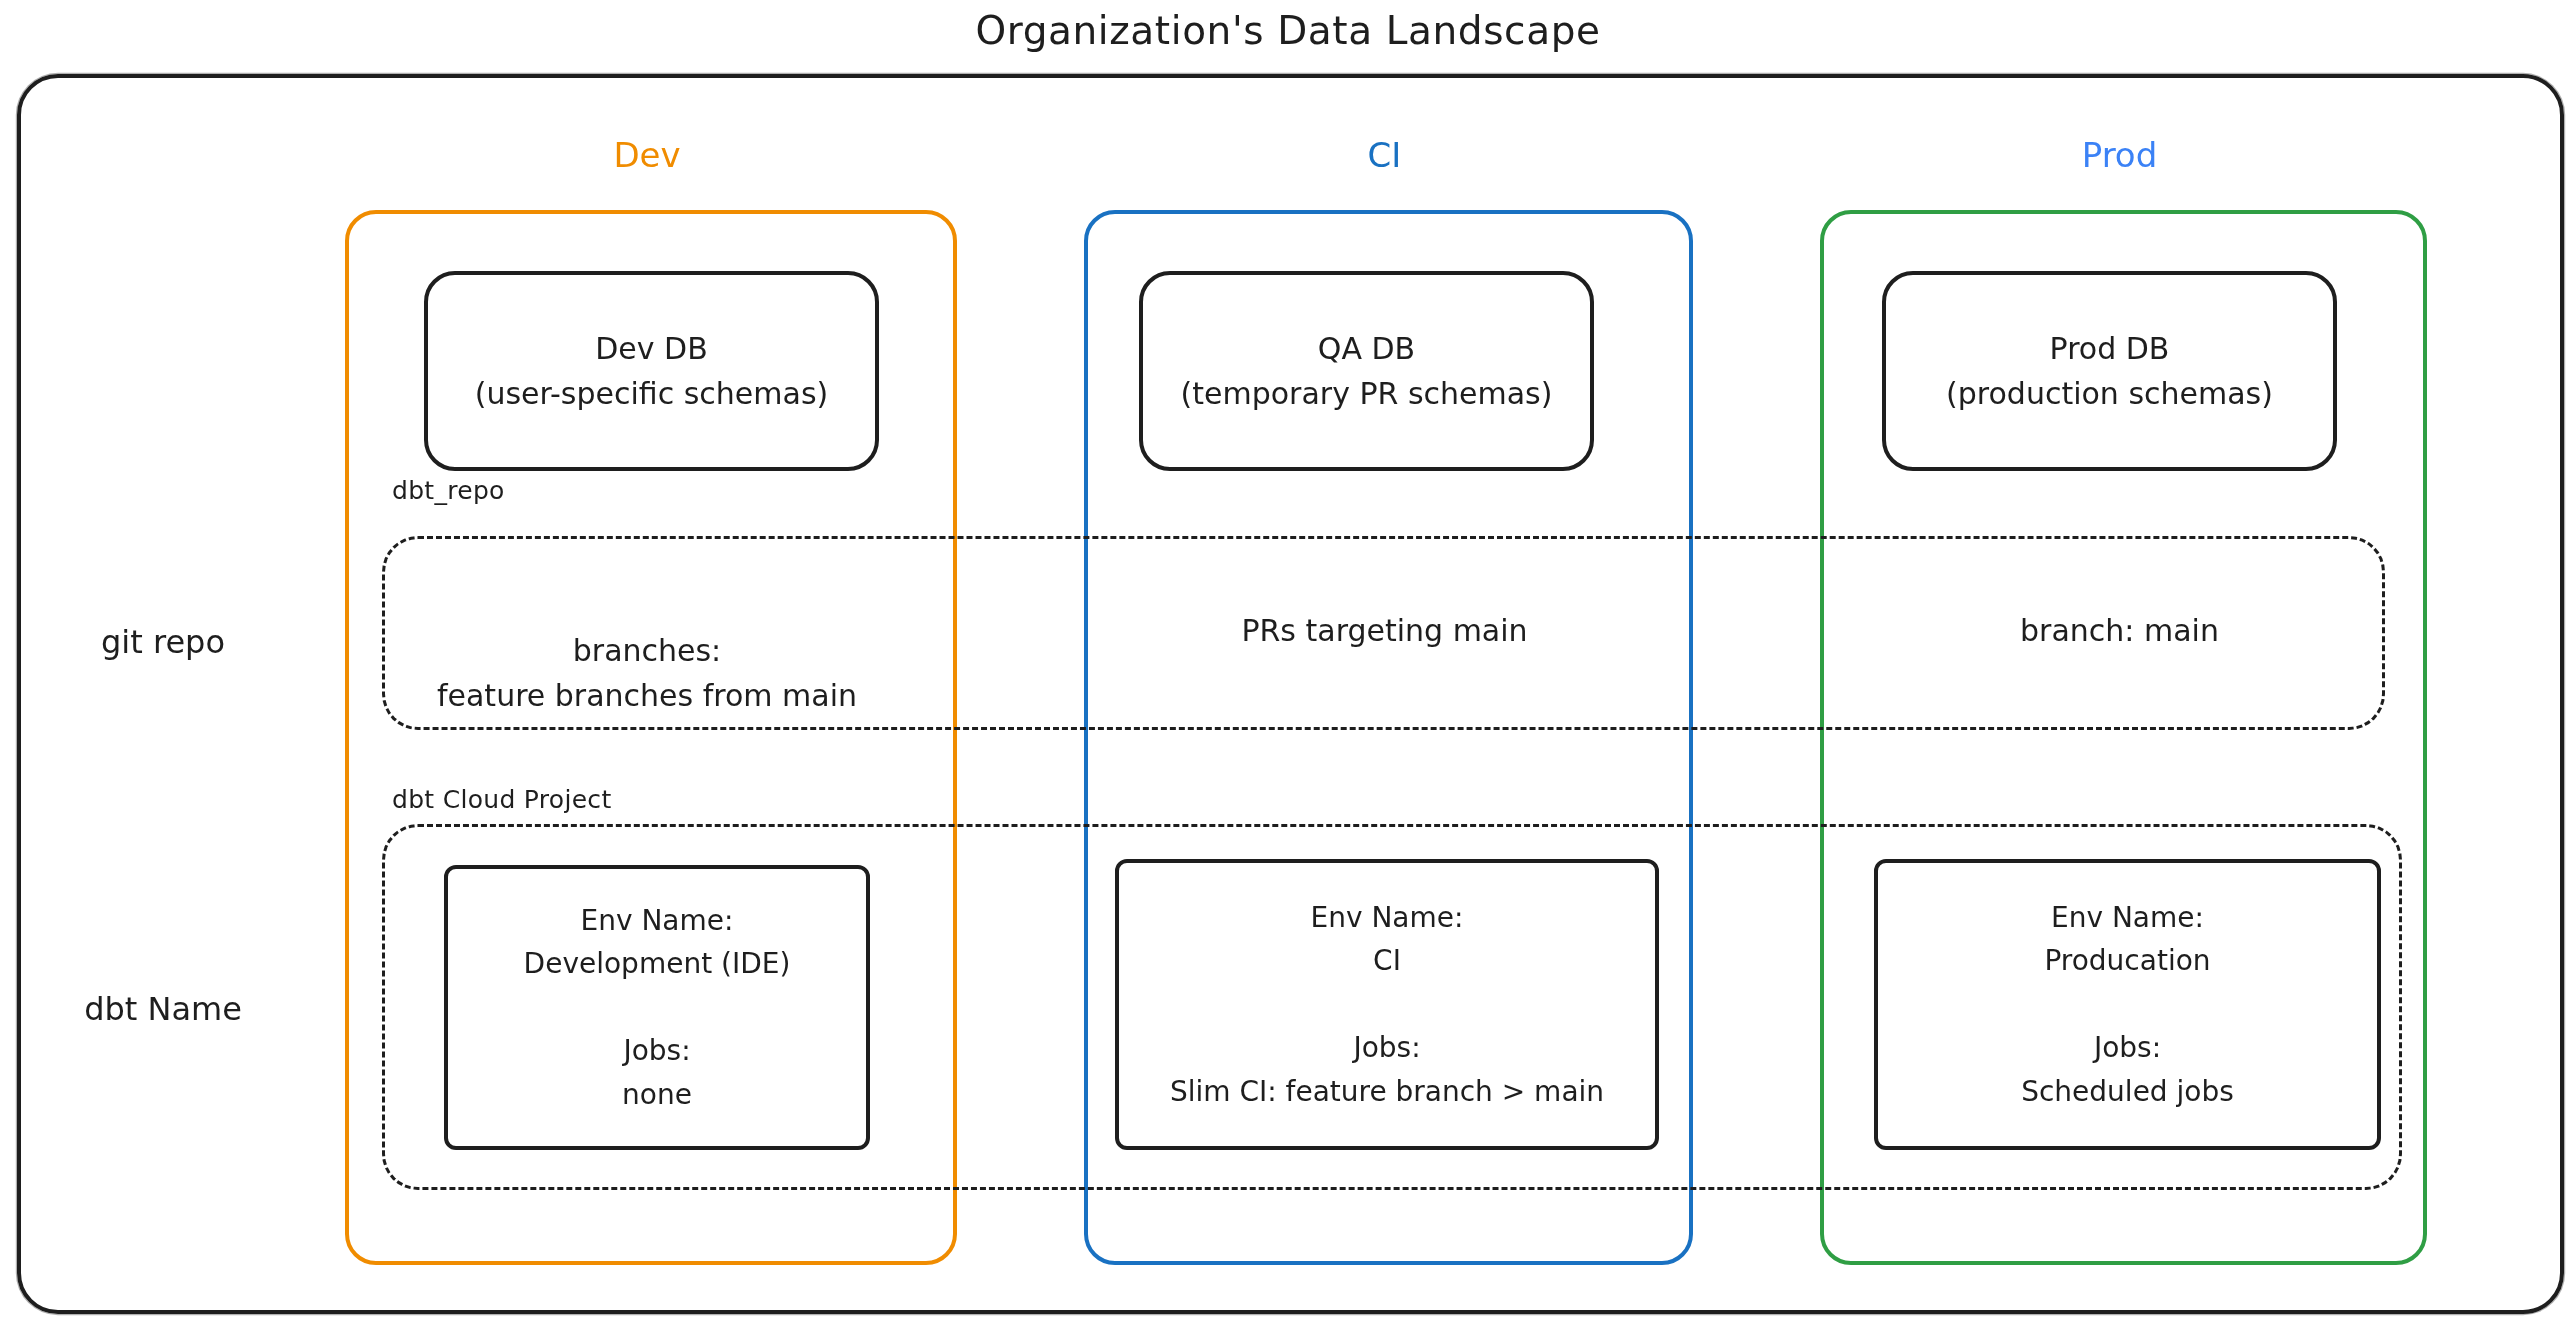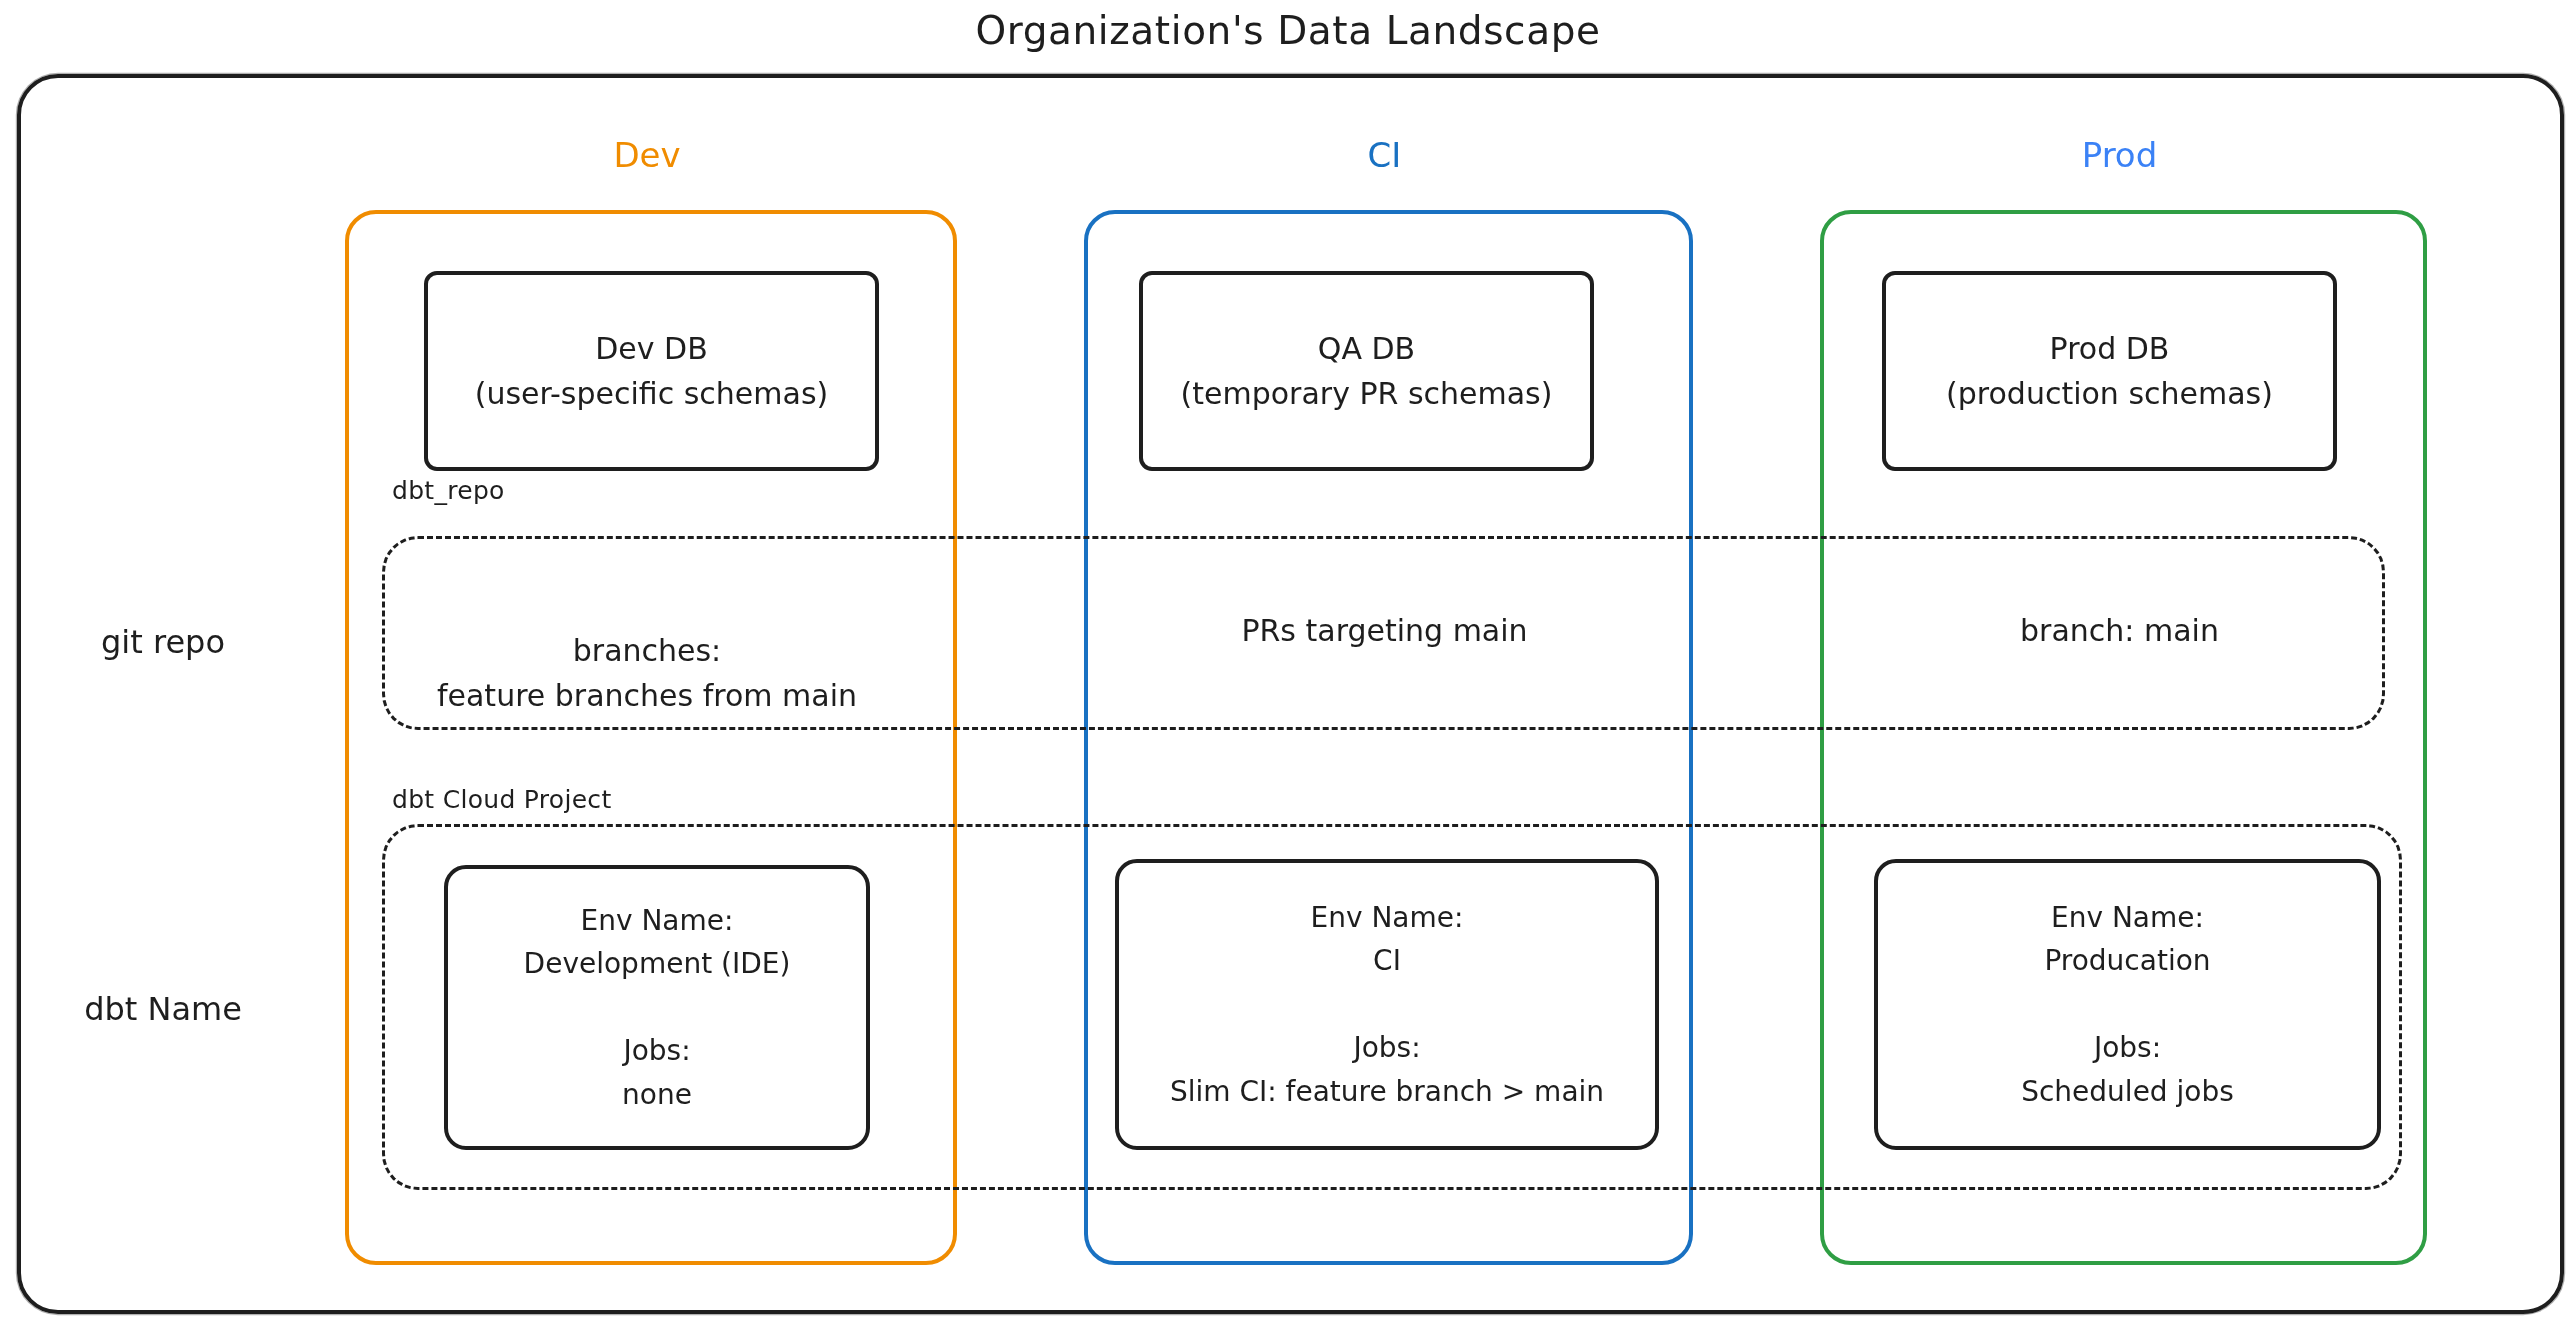--- a/index.html
+++ b/index.html
@@ -35,21 +35,21 @@
 
   
   .row-label { left:24px; width:278px; font-size:32px; line-height:1.45; text-align:center; }
   .row-label.dw   { top:333px; }
   .row-label.git  { top:619px; }
   .row-label.dbt  { top:986px; }
 
   
   .db-box {
     top:271px; width:447px; height:192px;
-    border:4.1px solid #1e1e1e; border-radius:13px;
+    border:4.1px solid #1e1e1e; border-radius:31px;
     font-size:30px; line-height:1.5; text-align:center;
   }
   .db-box.dev  { left:424px; }
   .db-box.ci   { left:1139px; }
   .db-box.prod { left:1882px; }
 
   
   .band { border:3.6px dashed #1e1e1e; border-radius:36px; background:transparent; }
   .band.git { left:382px; top:536px;  width:1997px; height:188px; }
   .band.dbt { left:382px; top:824px; width:2014px; height:360px; }
@@ -58,21 +58,21 @@
   .band-label.dbt { left:392px; top:785px; }
 
   
   .git-cell { top:536px; height:188px; font-size:30px; line-height:1.5; text-align:center; }
   .git-cell.dev  { left:345px;  width:604px; padding-top:86px; box-sizing:border-box; }
   .git-cell.ci   { left:1084px; width:601px; }
   .git-cell.prod { left:1820px; width:599px; }
 
   
   .env-box {
-    border:4.1px solid #1e1e1e; border-radius:22px;
+    border:4.1px solid #1e1e1e; border-radius:12px;
     font-size:28px; line-height:1.55; text-align:center;
   }
   .env-box.dev  { left:444px;  top:865px; width:418px; height:277px; }
   .env-box.ci   { left:1115px; top:859px; width:536px; height:283px; }
   .env-box.prod { left:1874px; top:859px; width:499px; height:283px; }
 </style>
 </head>
 <body>
 
 <div class="canvas">

